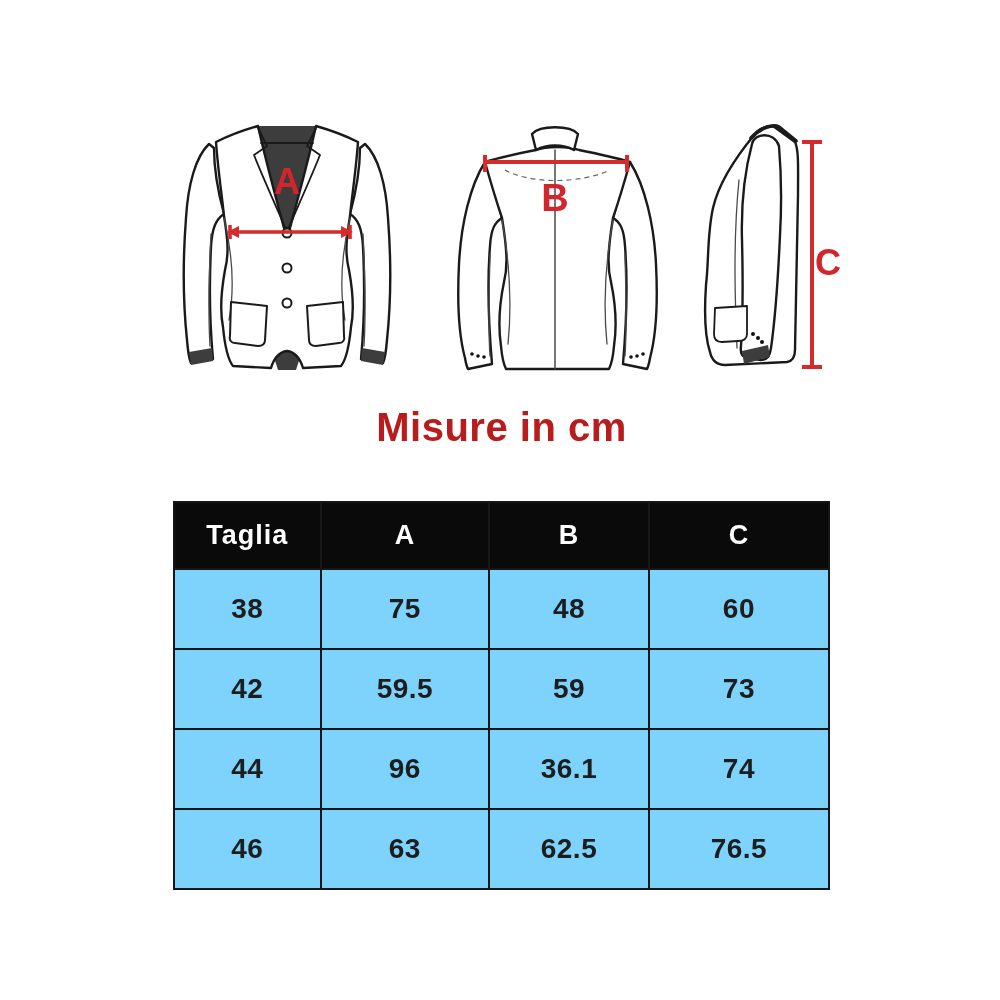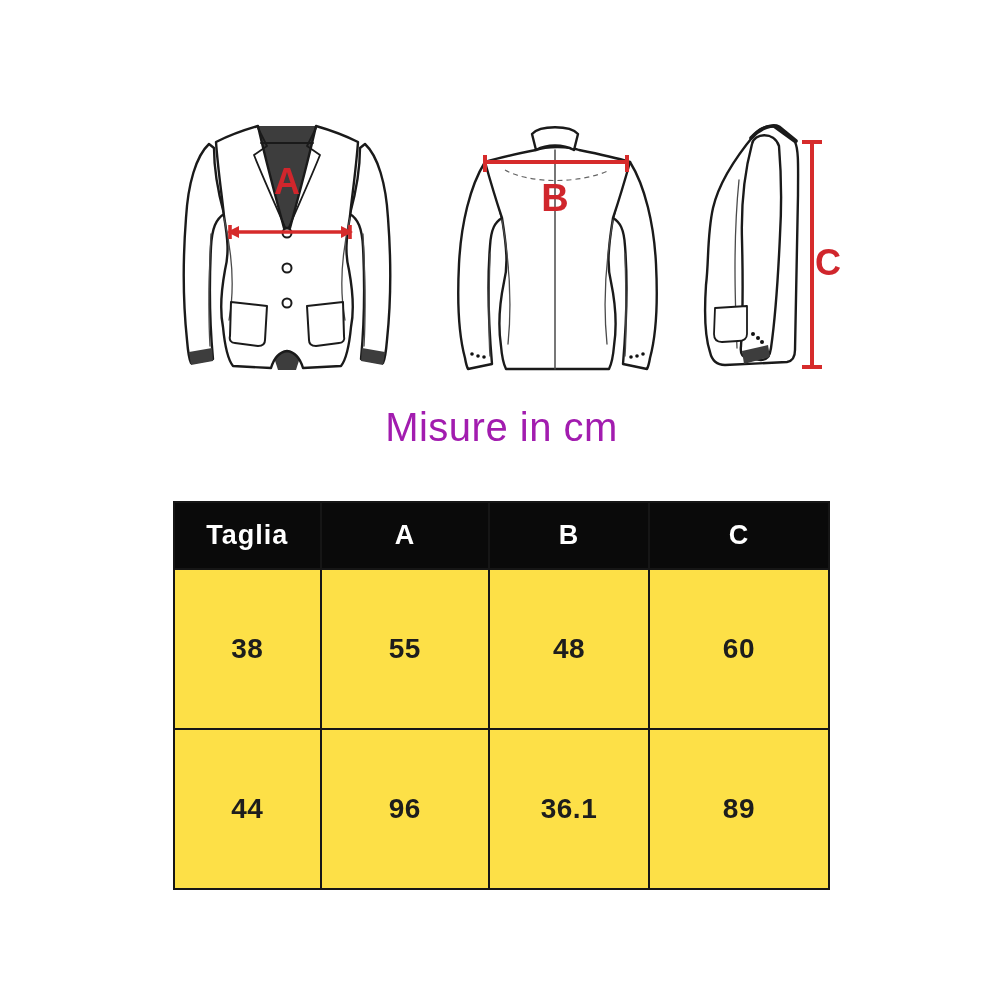--- a/index.html
+++ b/index.html
@@ -5,40 +5,40 @@
   html,body{margin:0;padding:0;background:#ffffff;}
   .canvas{
     position:relative;width:1000px;height:1000px;background:#ffffff;
     font-family:"Liberation Sans","DejaVu Sans",sans-serif;overflow:hidden;
   }
   .view{position:absolute;}
   .view svg{display:block;width:100%;height:100%;}
 
   .title{
     position:absolute;left:173px;top:405px;width:657px;height:48px;
-    text-align:center;font-size:40px;font-weight:400;color:#a21caf;
+    text-align:center;font-size:40px;font-weight:700;color:#b91c1c;
     letter-spacing:0.5px;
   }
 
   table.size-table{
     position:absolute;left:173px;top:501px;width:657px;height:389px;
     border-collapse:collapse;table-layout:fixed;
   }
   table.size-table th, table.size-table td{
     border:2px solid #161616;text-align:center;vertical-align:middle;
     padding:10px;
   }
   table.size-table thead tr{height:67px;}
   table.size-table tbody tr{height:64px;}
   table.size-table th{
     background:#0a0a0a;color:#ffffff;font-size:27px;font-weight:700;
     letter-spacing:1px;
   }
   table.size-table td{
-    background:#fde047;color:#1d1d1d;font-size:28px;font-weight:700;
+    background:#7dd3fc;color:#1d1d1d;font-size:28px;font-weight:700;
     letter-spacing:0.5px;
   }
   .col-taglia{width:22.4%;} .col-a{width:25.7%;} .col-b{width:24.4%;} .col-c{width:27.5%;}
 
   .outline{fill:#ffffff;stroke:#1a1a1a;stroke-width:2.4;stroke-linejoin:round;stroke-linecap:round;}
   .thick{fill:none;stroke:#1a1a1a;stroke-width:3.6;stroke-linecap:round;}
   .seam{fill:none;stroke:#4a4a4a;stroke-width:1.3;stroke-linecap:round;}
   .detail{fill:none;stroke:#1a1a1a;stroke-width:1.8;stroke-linecap:round;stroke-linejoin:round;}
   .shade{fill:#3d3d3d;stroke:none;}
   .dash{fill:none;stroke:#666;stroke-width:1.2;stroke-dasharray:5 4;}
@@ -170,26 +170,38 @@
       <tr>
         <th>Taglia</th>
         <th>A</th>
         <th>B</th>
         <th>C</th>
       </tr>
     </thead>
     <tbody>
       <tr>
         <td>38</td>
-        <td>55</td>
+        <td>75</td>
         <td>48</td>
         <td>60</td>
+      </tr>
+      <tr>
+        <td>42</td>
+        <td>59.5</td>
+        <td>59</td>
+        <td>73</td>
       </tr>
       <tr>
         <td>44</td>
         <td>96</td>
         <td>36.1</td>
-        <td>89</td>
+        <td>74</td>
+      </tr>
+      <tr>
+        <td>46</td>
+        <td>63</td>
+        <td>62.5</td>
+        <td>76.5</td>
       </tr>
     </tbody>
   </table>
 
 </div>
 
 </body></html>

